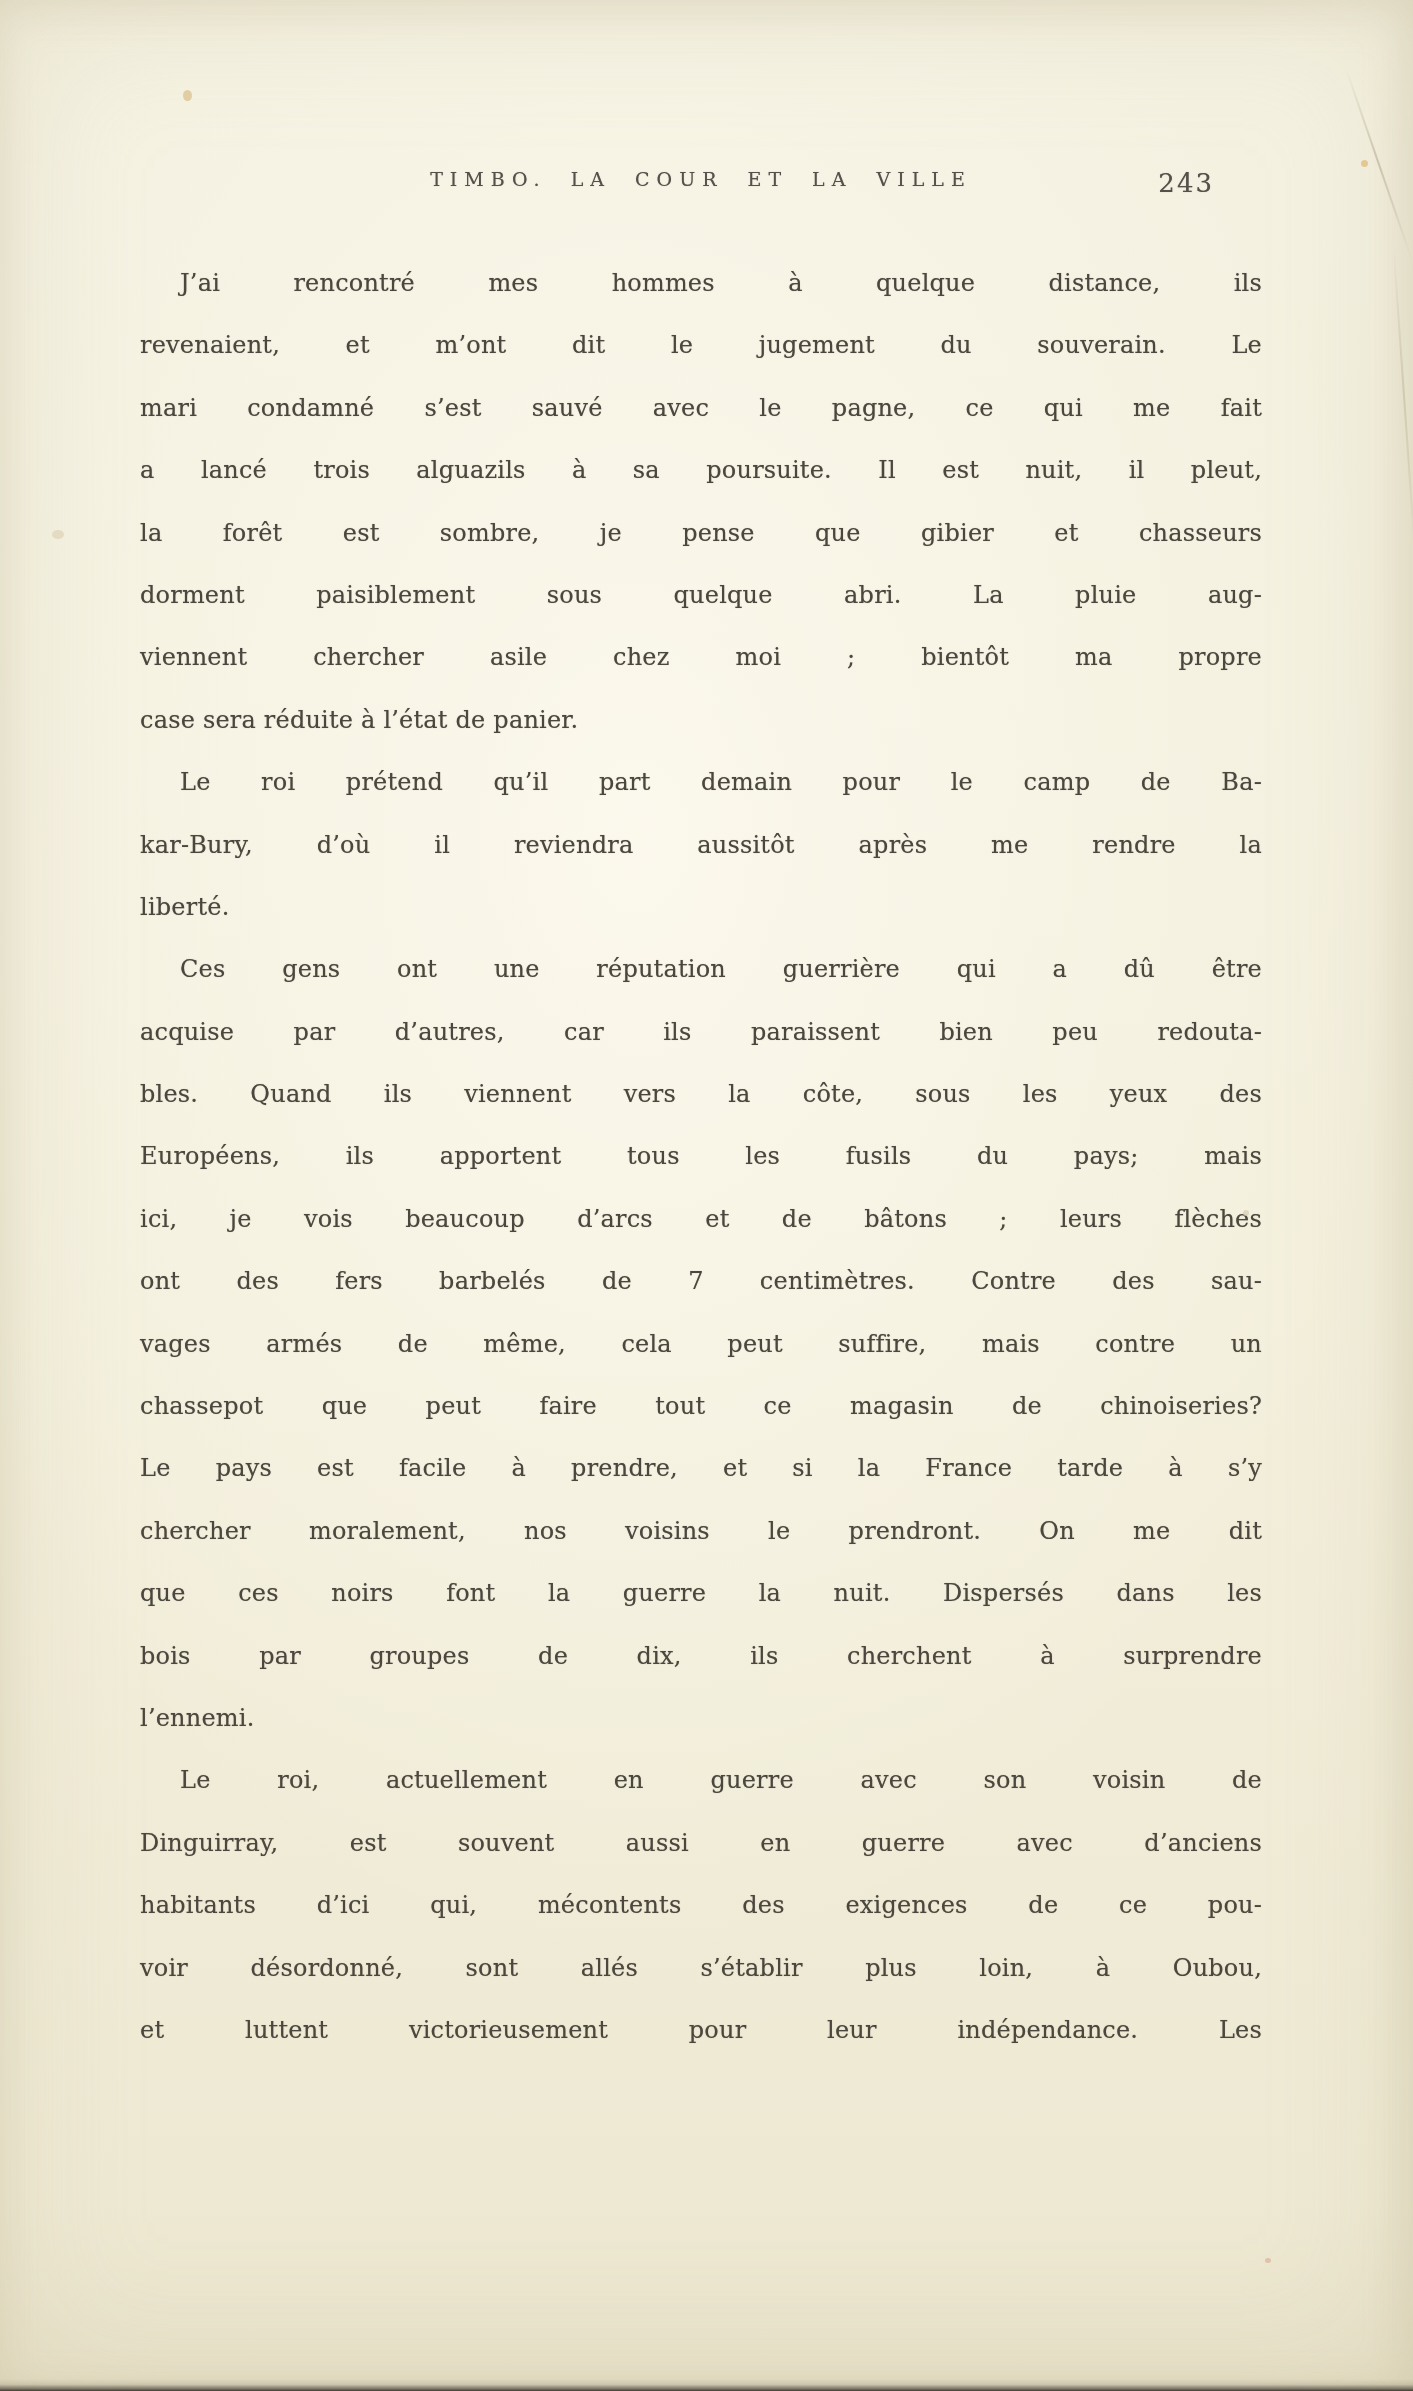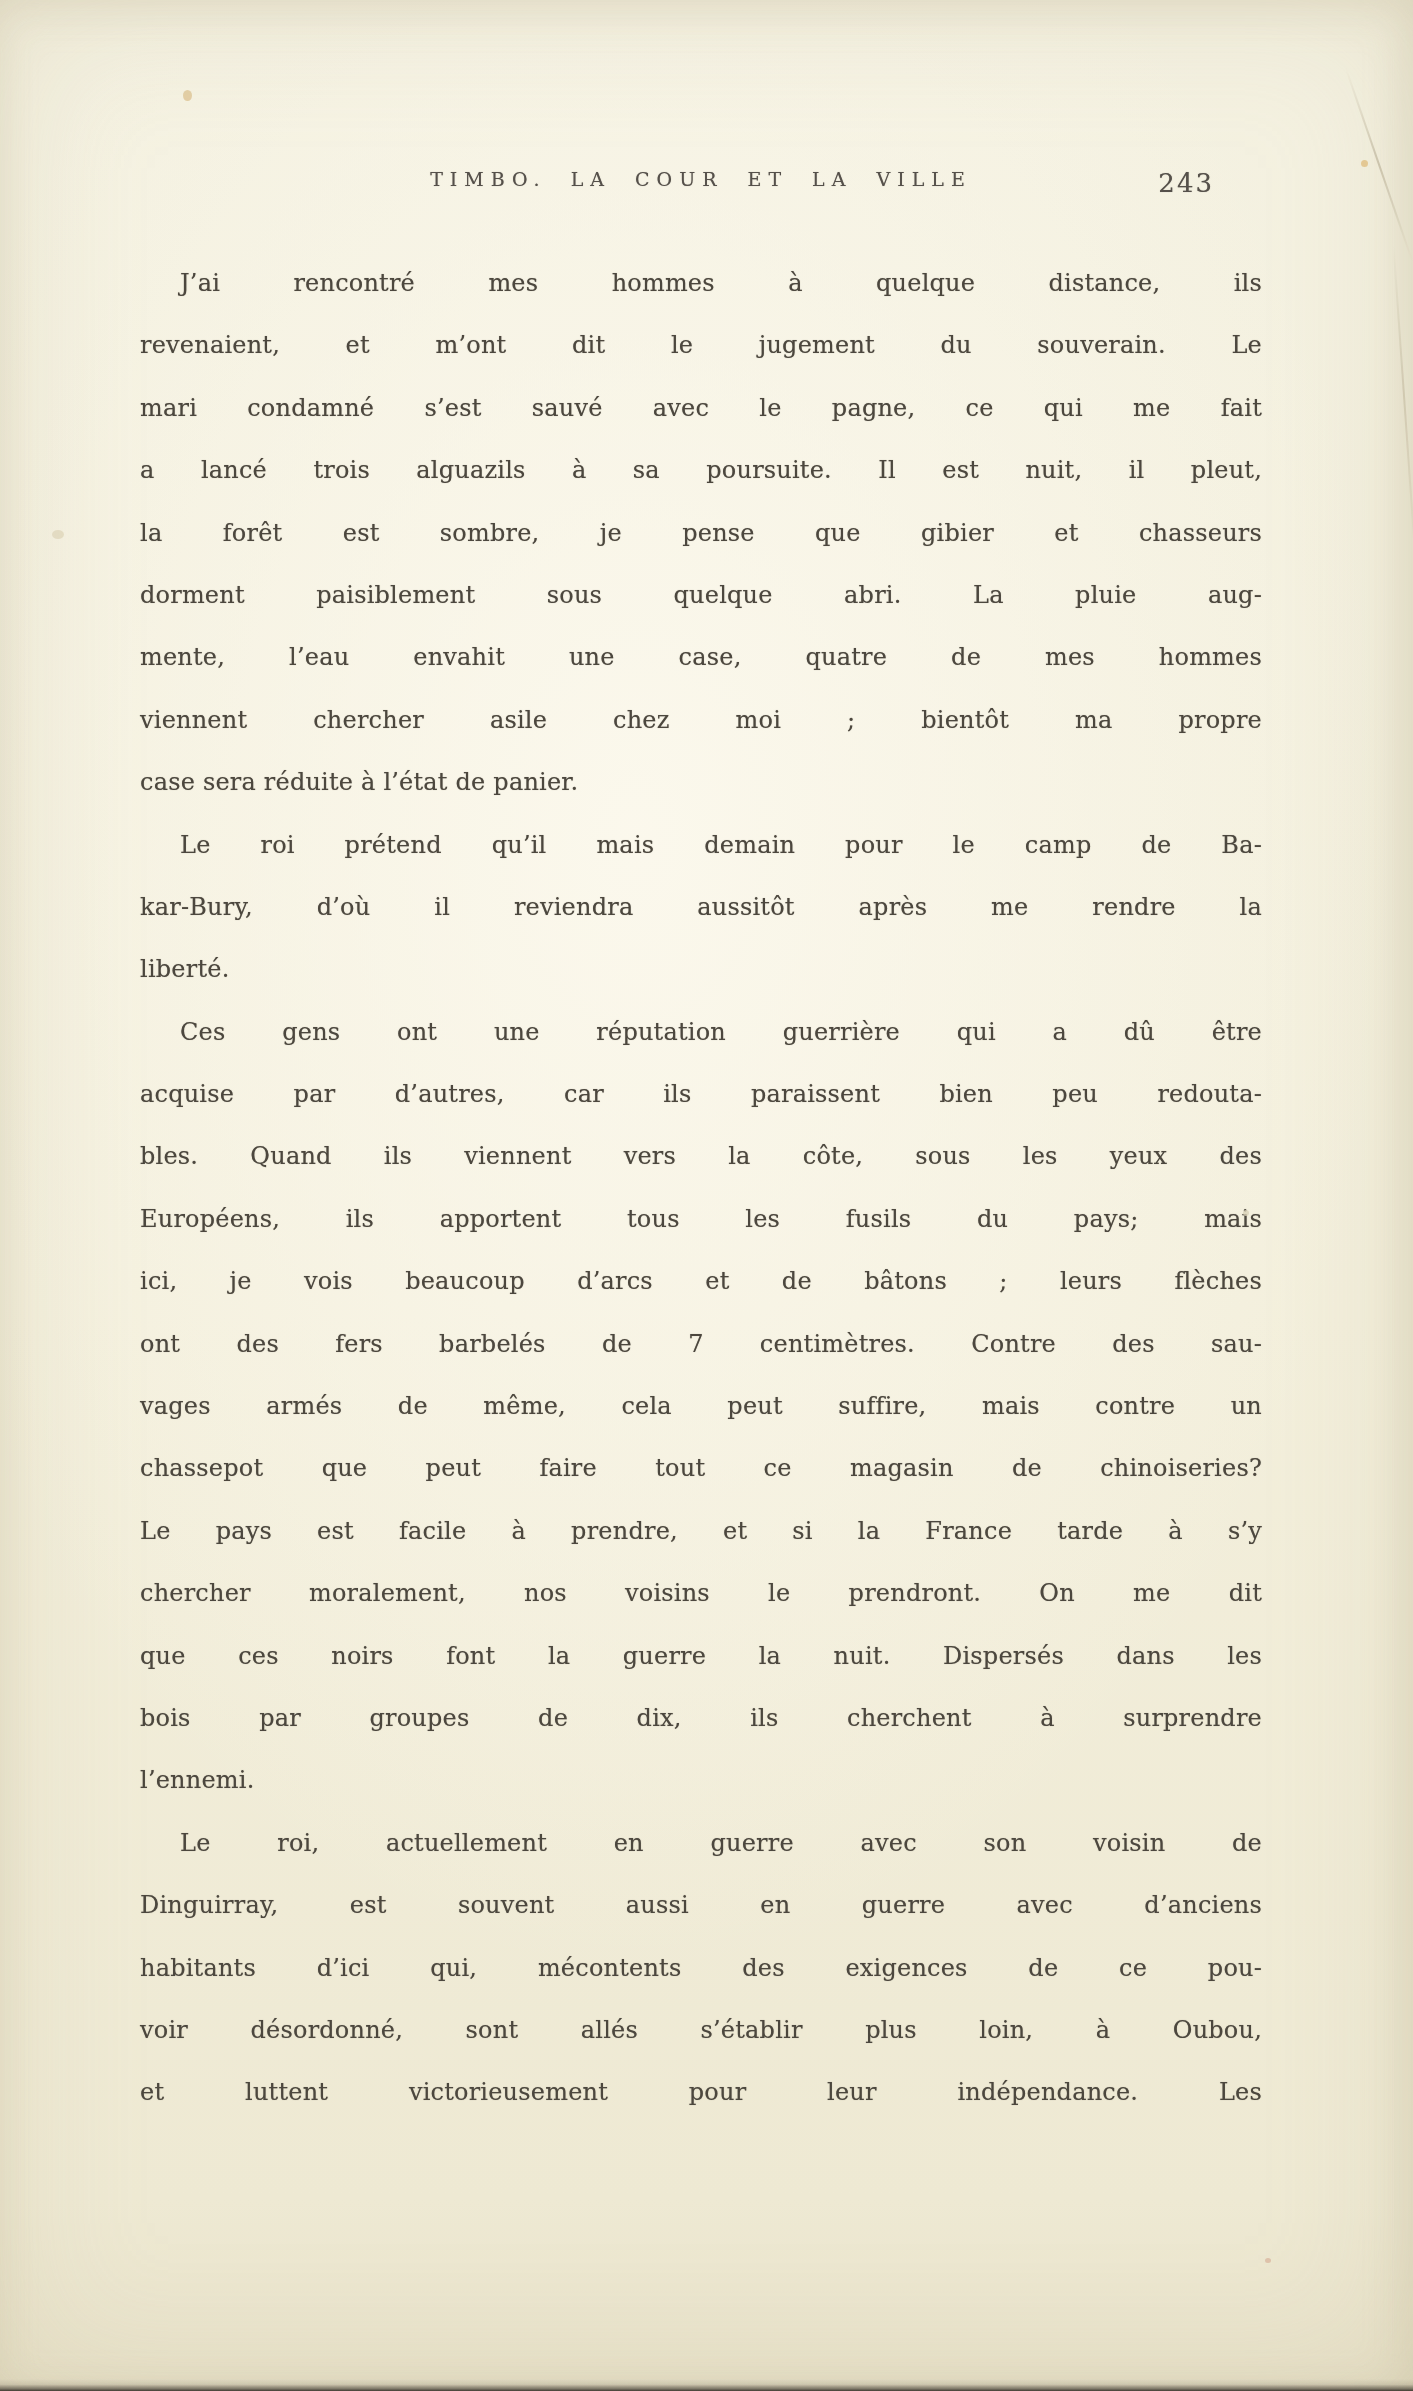--- a/index.html
+++ b/index.html
@@ -102,24 +102,23 @@
     <div class="folio">243</div>
   </div>
 
   <div class="body-block">
       <div class="line first">J’ai rencontré mes hommes à quelque distance, ils</div>
       <div class="line">revenaient, et m’ont dit le jugement du souverain. Le</div>
       <div class="line">mari condamné s’est sauvé avec le pagne, ce qui me fait</div>
       <div class="line">a lancé trois alguazils à sa poursuite. Il est nuit, il pleut,</div>
       <div class="line">la forêt est sombre, je pense que gibier et chasseurs</div>
       <div class="line">dorment paisiblement sous quelque abri. La pluie aug-</div>
-      <div class="line">mente, l’eau envahit une case, quatre de mes hommes</div>
       <div class="line">viennent chercher asile chez moi ; bientôt ma propre</div>
       <div class="line endline">case sera réduite à l’état de panier.</div>
-      <div class="line first">Le roi prétend qu’il mais demain pour le camp de Ba-</div>
+      <div class="line first">Le roi prétend qu’il part demain pour le camp de Ba-</div>
       <div class="line">kar-Bury, d’où il reviendra aussitôt après me rendre la</div>
       <div class="line endline">liberté.</div>
       <div class="line first">Ces gens ont une réputation guerrière qui a dû être</div>
       <div class="line">acquise par d’autres, car ils paraissent bien peu redouta-</div>
       <div class="line">bles. Quand ils viennent vers la côte, sous les yeux des</div>
       <div class="line">Européens, ils apportent tous les fusils du pays; mais</div>
       <div class="line">ici, je vois beaucoup d’arcs et de bâtons ; leurs flèches</div>
       <div class="line">ont des fers barbelés de 7 centimètres. Contre des sau-</div>
       <div class="line">vages armés de même, cela peut suffire, mais contre un</div>
       <div class="line">chassepot que peut faire tout ce magasin de chinoiseries?</div>

